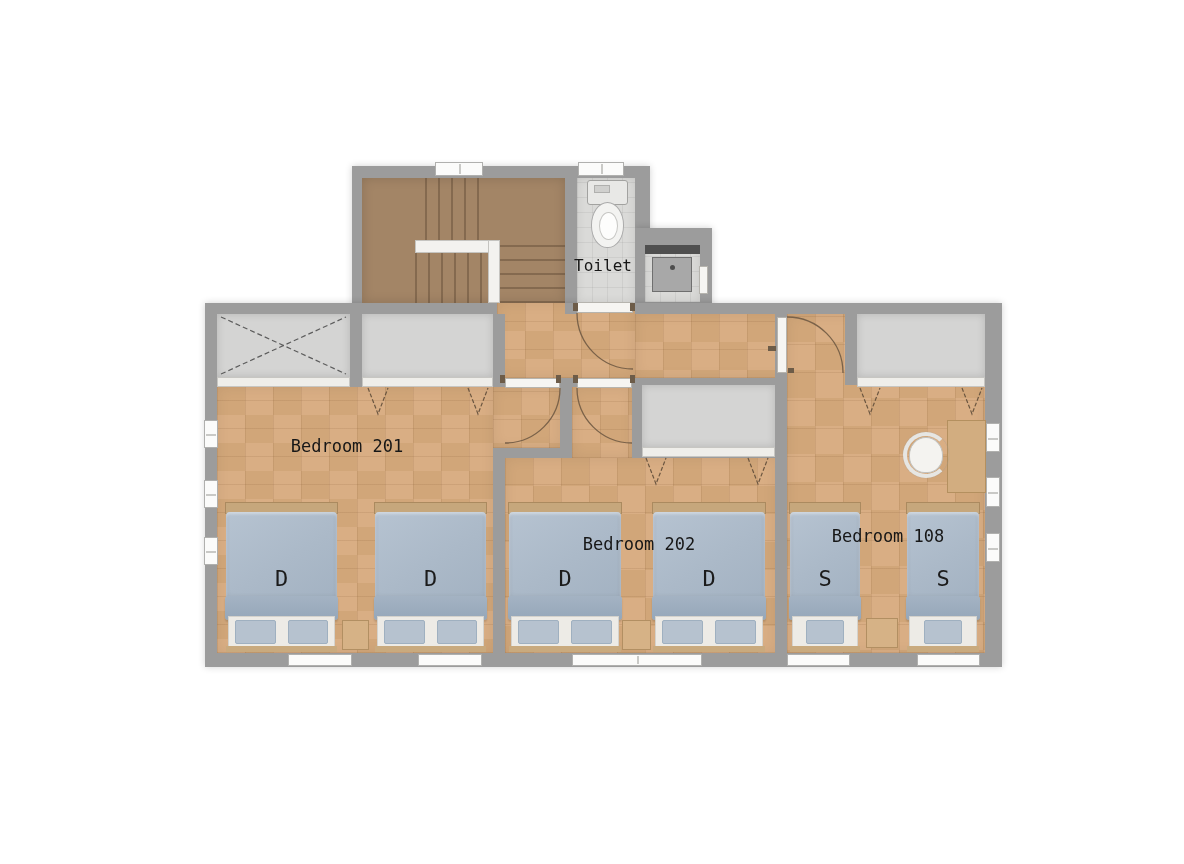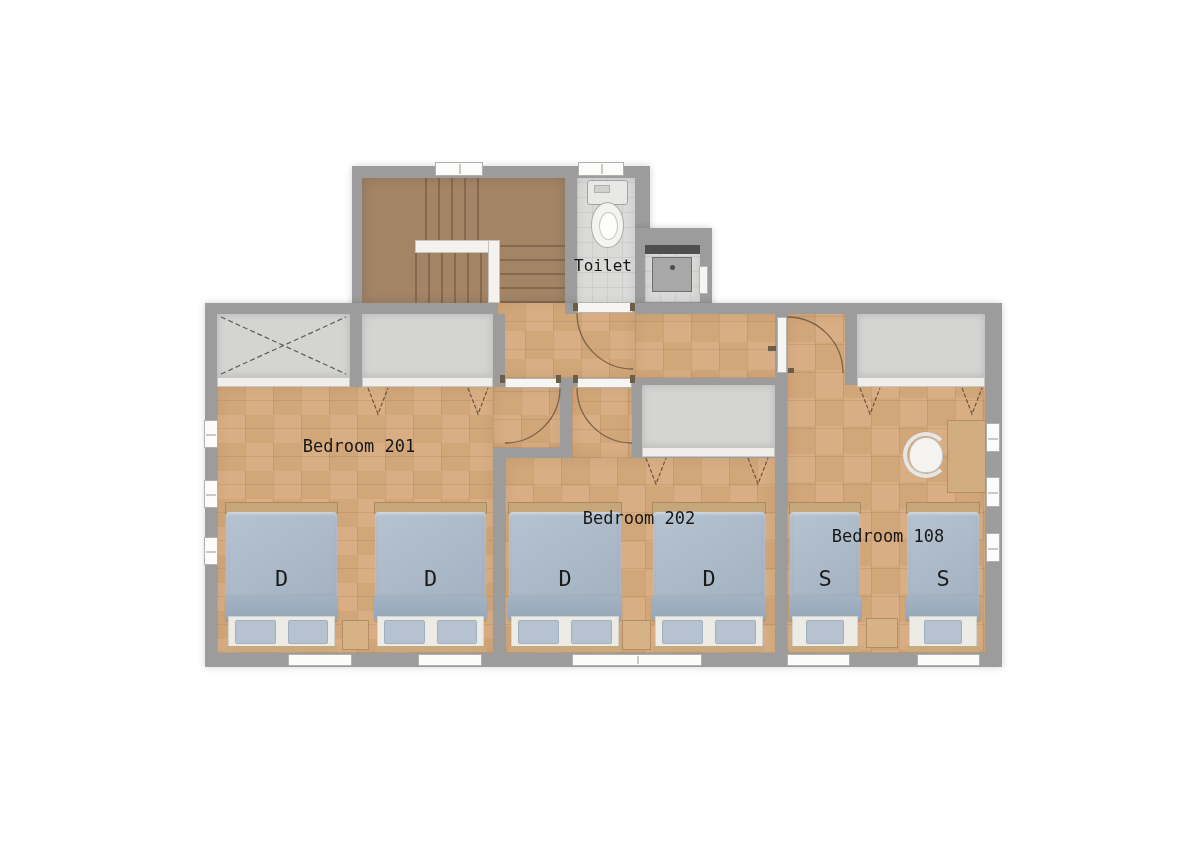--- a/index.html
+++ b/index.html
@@ -241,17 +241,17 @@
     <line x1="221" y1="374" x2="346" y2="317" stroke="#5c5c5c" stroke-width="1.2" stroke-dasharray="5,3"></line>
     <polyline points="368,388 378,414 388,388" fill="none" stroke="#6b5640" stroke-width="1.2" stroke-dasharray="4,2"></polyline>
     <polyline points="468,388 478,414 488,388" fill="none" stroke="#6b5640" stroke-width="1.2" stroke-dasharray="4,2"></polyline>
     <polyline points="646,458 656,484 666,458" fill="none" stroke="#6b5640" stroke-width="1.2" stroke-dasharray="4,2"></polyline>
     <polyline points="748,458 758,484 768,458" fill="none" stroke="#6b5640" stroke-width="1.2" stroke-dasharray="4,2"></polyline>
     <polyline points="860,388 870,414 880,388" fill="none" stroke="#6b5640" stroke-width="1.2" stroke-dasharray="4,2"></polyline>
     <polyline points="962,388 972,414 982,388" fill="none" stroke="#6b5640" stroke-width="1.2" stroke-dasharray="4,2"></polyline>
   </svg>
 
   <div class="lbl small" style="left:566px;top:256px;width:74px;">Toilet</div>
-  <div class="lbl" style="left:279px;top:436px;width:160px;">Bedroom 201</div>
-  <div class="lbl" style="left:559px;top:508px;width:160px;">Bedroom 202</div>
+  <div class="lbl" style="left:267px;top:436px;width:160px;">Bedroom 201</div>
+  <div class="lbl" style="left:559px;top:534px;width:160px;">Bedroom 202</div>
   <div class="lbl" style="left:808px;top:526px;width:160px;">Bedroom 108</div>
 
 </div>
 
 </body></html>

